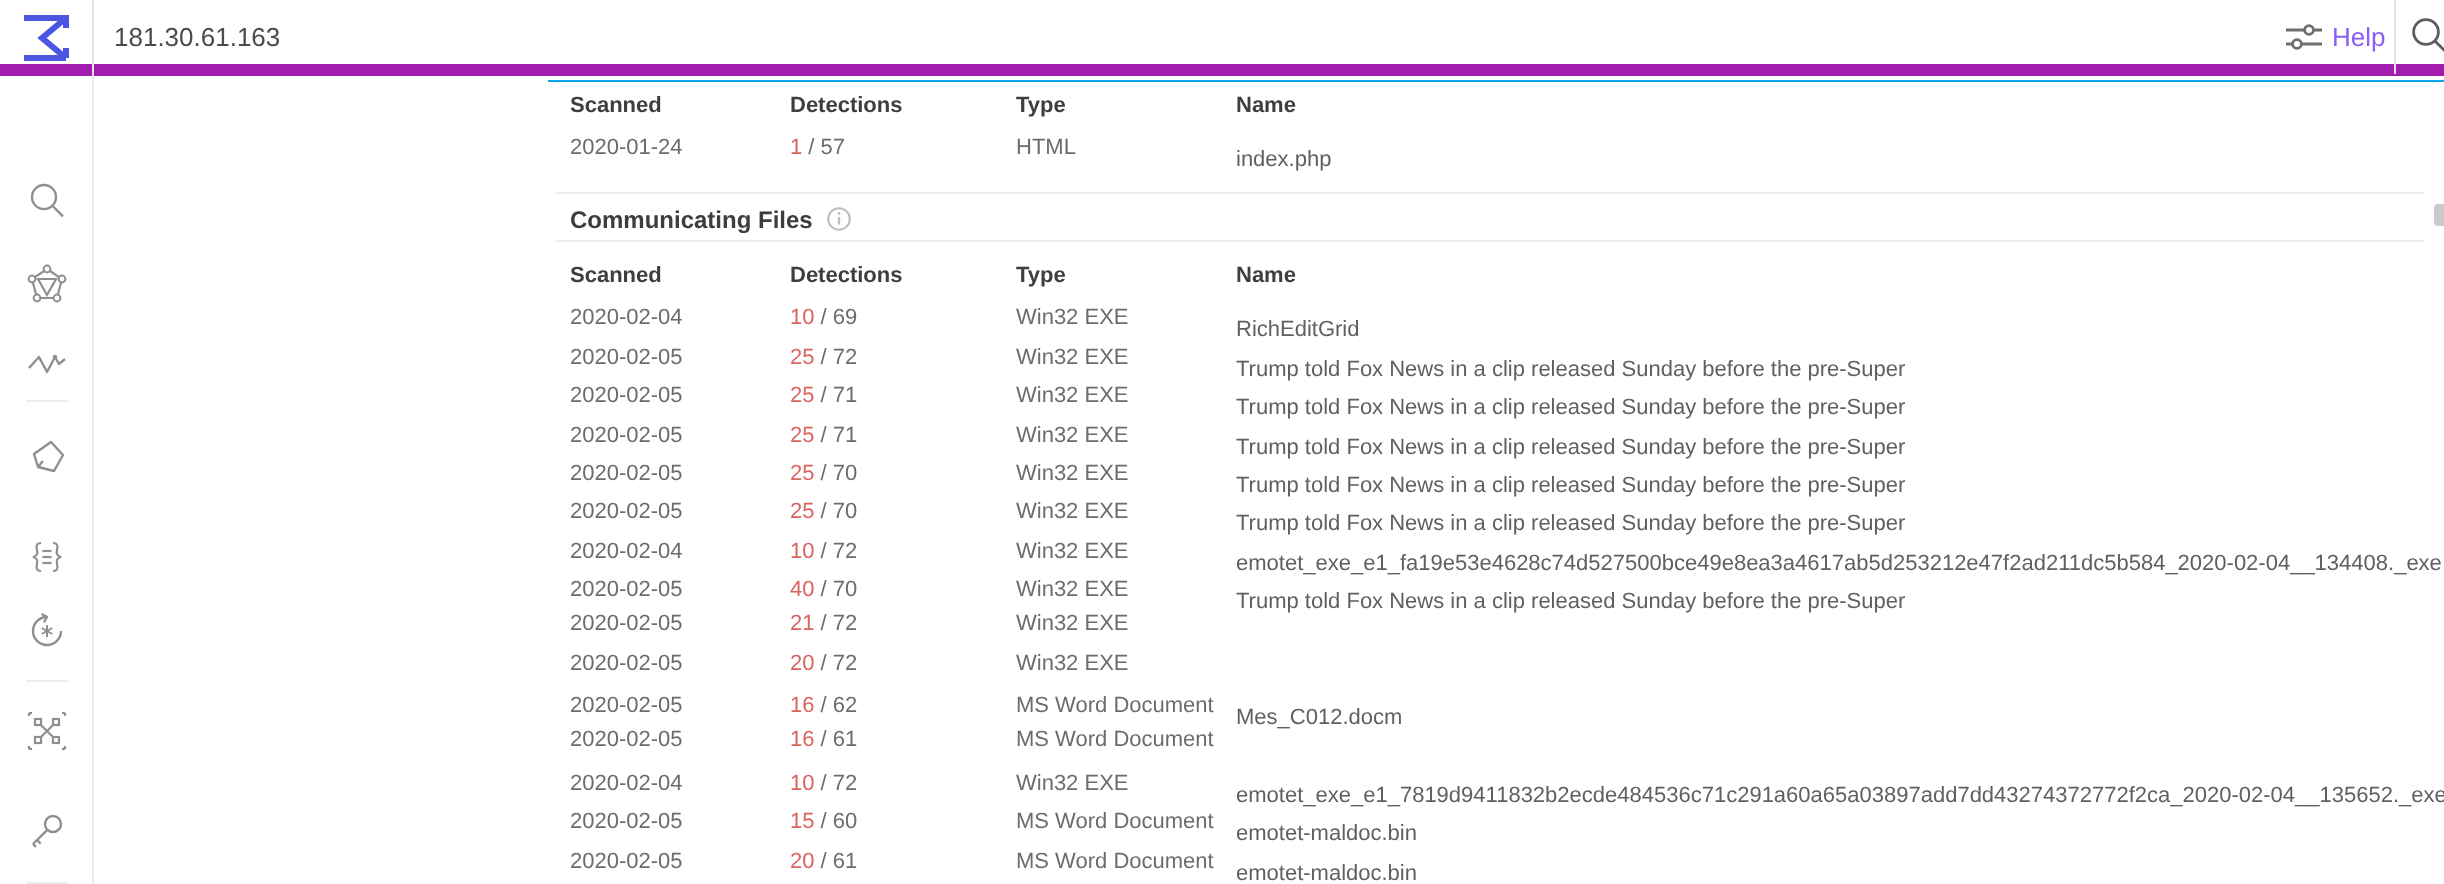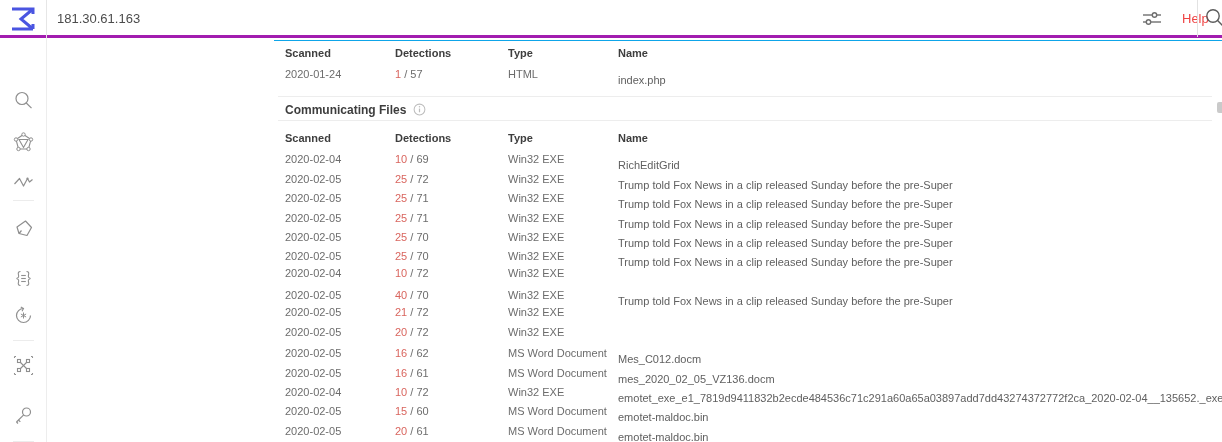--- a/index.html
+++ b/index.html
@@ -1,26 +1,26 @@
 <!DOCTYPE html>
 <html><head>
 <meta charset="utf-8">
 <style>
   * { margin:0; padding:0; box-sizing:border-box; }
   html,body { width:1222px; height:442px; overflow:hidden; background:#fff;
               font-family:"Liberation Sans", sans-serif; }
   .topbar { position:absolute; top:0; left:0; width:1222px; height:38px;
-            background:#fff; border-bottom:3px solid #a21caf; }
+            background:#fff; border-bottom:6px solid #a21caf; }
   .logo-cell { position:absolute; top:0; left:0; width:47px; height:38px;
                border-right:1px solid #e6e6e6; display:flex; align-items:center; justify-content:center; cursor:pointer; }
   .query { position:absolute; left:57px; top:0; height:37px; line-height:37px;
            font-size:13px; color:#4c4c4c; }
   .tune-btn { position:absolute; left:1140px; top:8px; width:24px; height:22px; cursor:pointer; }
   .help { position:absolute; left:1166px; top:0; height:37px; line-height:37px;
-          font-size:13px; color:#ef4444; cursor:pointer;margin-left:16px; }
+          font-size:13px; color:#8b5cf6; cursor:pointer; }
   .tb-divider { position:absolute; left:1197px; top:0; width:1px; height:37px; background:#e2e2e2; }
   .search-btn { position:absolute; left:1204px; top:7px; width:22px; height:22px; cursor:pointer; }
 
   .sidebar { position:absolute; top:38px; left:0; width:47px; height:404px;
              background:#fff; border-right:1px solid #ededed; }
   .side-icon { position:absolute; left:13px; width:21px; height:21px; cursor:pointer; }
   .side-div { position:absolute; left:13px; width:21px; height:1px; background:#ececec; }
 
   .content { position:absolute; left:274px; top:40px; width:948px; height:402px;
              border-top:1px solid #0ea5e9; }
@@ -223,20 +223,21 @@
       <div class="trow">
         <div class="cell">2020-02-05</div>
         <div class="cell"><span class="pos">25</span><span> / 70</span></div>
         <div class="cell">Win32 EXE</div>
         <div class="cell name">Trump told Fox News in a clip released Sunday before the pre-Super</div>
       </div>
       <div class="trow">
         <div class="cell">2020-02-04</div>
         <div class="cell"><span class="pos">10</span><span> / 72</span></div>
         <div class="cell">Win32 EXE</div>
+        <div class="cell name">emotet_exe_e1_fa19e53e4628c74d527500bce49e8ea3a4617ab5d253212e47f2ad211dc5b584_2020-02-04__134408._exe</div>
       </div>
       <div class="trow">
         <div class="cell">2020-02-05</div>
         <div class="cell"><span class="pos">40</span><span> / 70</span></div>
         <div class="cell">Win32 EXE</div>
         <div class="cell name">Trump told Fox News in a clip released Sunday before the pre-Super</div>
       </div>
       <div class="trow">
         <div class="cell">2020-02-05</div>
         <div class="cell"><span class="pos">21</span><span> / 72</span></div>
@@ -250,21 +251,20 @@
       <div class="trow">
         <div class="cell">2020-02-05</div>
         <div class="cell"><span class="pos">16</span><span> / 62</span></div>
         <div class="cell">MS Word Document</div>
         <div class="cell name">Mes_C012.docm</div>
       </div>
       <div class="trow">
         <div class="cell">2020-02-05</div>
         <div class="cell"><span class="pos">16</span><span> / 61</span></div>
         <div class="cell">MS Word Document</div>
-        <div class="cell name">mes_2020_02_05_VZ136.docm</div>
       </div>
       <div class="trow">
         <div class="cell">2020-02-04</div>
         <div class="cell"><span class="pos">10</span><span> / 72</span></div>
         <div class="cell">Win32 EXE</div>
         <div class="cell name">emotet_exe_e1_7819d9411832b2ecde484536c71c291a60a65a03897add7dd43274372772f2ca_2020-02-04__135652._exe</div>
       </div>
       <div class="trow">
         <div class="cell">2020-02-05</div>
         <div class="cell"><span class="pos">15</span><span> / 60</span></div>

